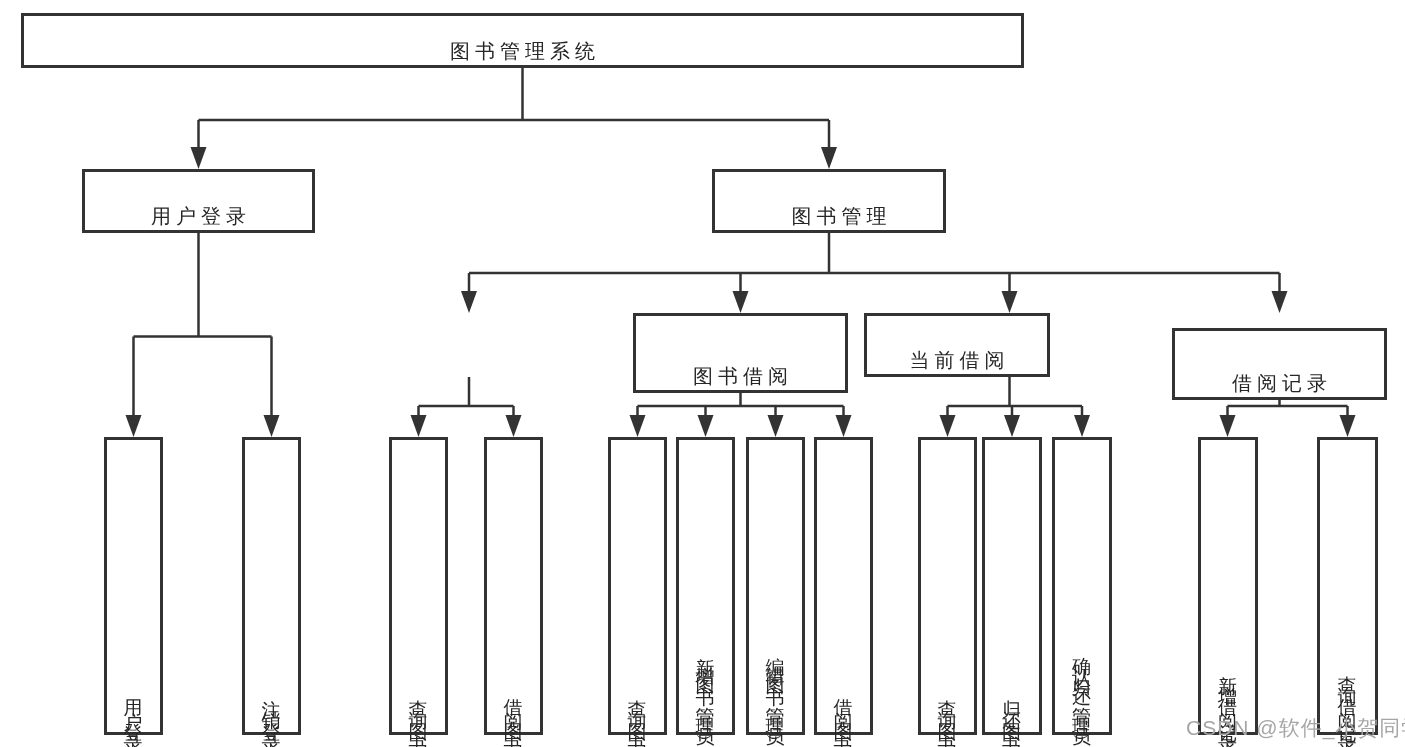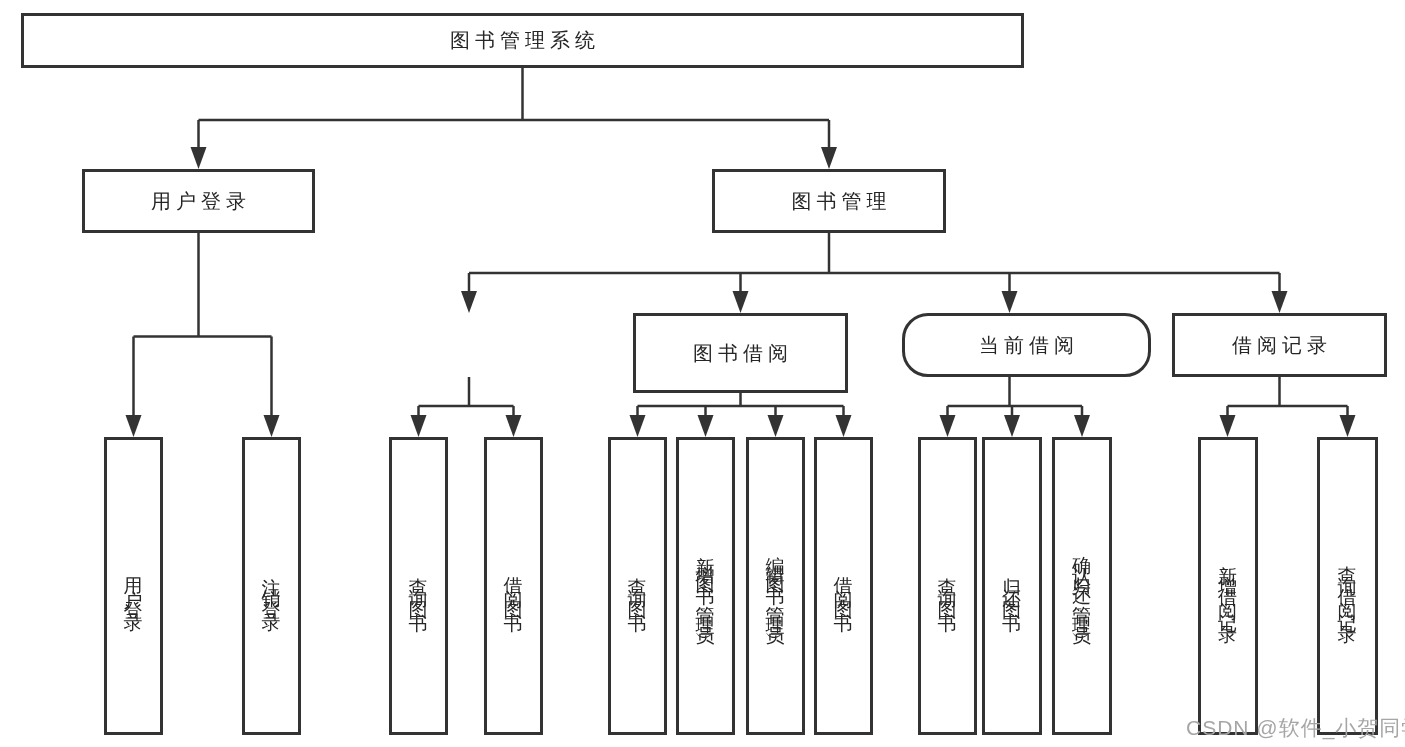--- a/index.html
+++ b/index.html
@@ -9,21 +9,21 @@
     background:#ffffff;
     font-family:"Liberation Sans", sans-serif;
     overflow:hidden;
   }
   #wires{position:absolute;left:0;top:0;pointer-events:none;}
   .node{
     position:absolute;
     box-sizing:border-box;
     border:3px solid #333333;
     background:#ffffff;
-    display:flex;align-items:center;justify-content:center;
+    display:flex;align-items:flex-end;justify-content:center;
     color:#262626;
   }
   .hnode{font-size:20px;letter-spacing:5px;text-indent:5px;white-space:nowrap;}
   .vnode span{
     writing-mode:vertical-rl;
     text-orientation:mixed;
     font-size:19px;
     letter-spacing:12px;
     line-height:1;
     color:#262626;
@@ -117,24 +117,24 @@
   <div class="node hnode" style="left:82px;top:169px;width:233px;height:64px;">
     <span>用户登录</span>
   </div>
   <div class="node hnode" style="left:712px;top:169px;width:234px;height:64px;padding-left:20px;">
     <span>图书管理</span>
   </div>
 
   <div class="node hnode" style="left:633px;top:313px;width:215px;height:80px;">
     <span>图书借阅</span>
   </div>
-  <div class="node hnode" style="left:902px;top:313px;width:249px;height:64px;border-radius:26px;">
+  <div class="node hnode" style="left:864px;top:313px;width:186px;height:64px;">
     <span>当前借阅</span>
   </div>
-  <div class="node hnode" style="left:1172px;top:313px;width:215px;height:64px;">
+  <div class="node hnode" style="left:1172px;top:328px;width:215px;height:72px;">
     <span>借阅记录</span>
   </div>
 
   <div class="node vnode" style="left:104px;top:437px;width:59px;height:298px;">
     <span>用户登录</span>
   </div>
   <div class="node vnode" style="left:242px;top:437px;width:59px;height:298px;">
     <span>注销登录</span>
   </div>
 

